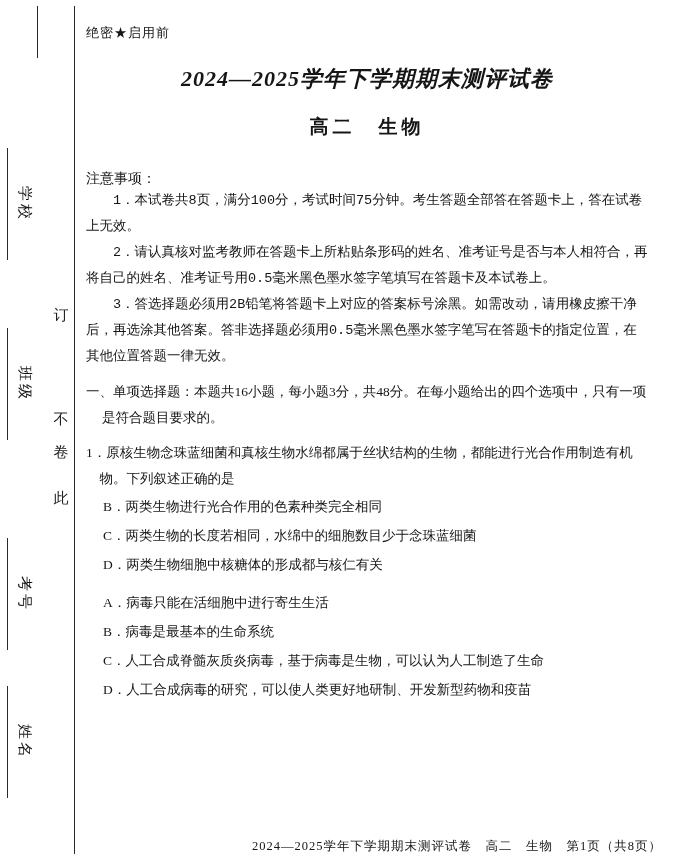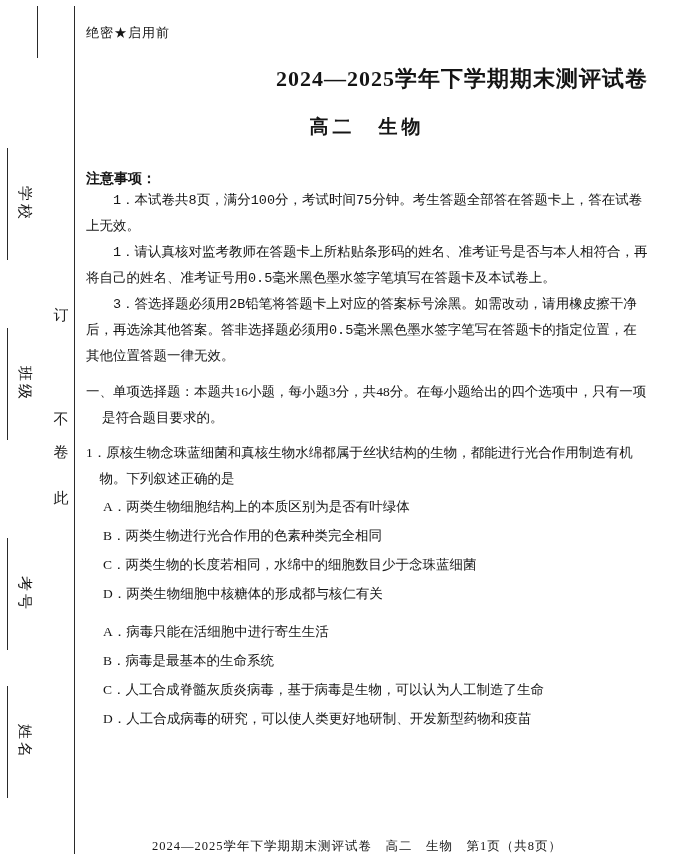--- a/index.html
+++ b/index.html
@@ -16,33 +16,33 @@
     border-bottom:1px solid #2a2a2a;
     text-align:center;font-size:15px;letter-spacing:3px;white-space:nowrap;
   }
   .seal-char{
     position:absolute;left:50px;width:22px;text-align:center;
     font-size:15px;color:#1d1d1d;
   }
   
   .content{position:absolute;left:86px;top:24px;width:562px;}
   .secret{font-size:13px;letter-spacing:1px;}
-  .title{font-size:22px;font-weight:bold;text-align:right;margin:22px 0 0 0;letter-spacing:1px;}
+  .title{font-size:22px;font-weight:bold;text-align:center;margin:22px 0 0 0;letter-spacing:1px;font-style:italic;}
   .subtitle{font-size:19px;font-weight:bold;text-align:center;margin:20px 0 0 0;letter-spacing:4px;}
-  .notice-heading{font-size:14px;font-weight:bold;margin:30px 0 0 0;}
+  .notice-heading{font-size:14px;font-weight:normal;margin:30px 0 0 0;}
   .content p{margin:0;font-size:13.5px;line-height:26px;}
   .notice p{text-indent:2em;font-family:Liberation Mono, monospace;}
   .section-heading{font-weight:bold;margin-top:9px;padding-left:1em;text-indent:-1em;}
   .section-heading p{font-weight:normal;}
   .question{margin-top:9px;font-family:Liberation Serif, serif;}
   .stem{padding-left:1em;text-indent:-1em;}
   .options p{padding-left:17px;line-height:29px;}
   .footer{
-    position:absolute;left:76px;bottom:10px;width:562px;
-    text-align:center;font-size:12.5px;letter-spacing:1px;
+    position:absolute;left:100px;bottom:10px;width:562px;
+    text-align:right;font-size:12.5px;letter-spacing:1px;
   }
 </style>
 </head>
 <body>
 
 <div class="page">
 
   <div class="crop-mark"></div>
   <div class="border-line"></div>
 
@@ -69,32 +69,31 @@
     <div class="secret">绝密★启用前</div>
 
     <div class="title">2024—2025学年下学期期末测评试卷</div>
 
     <div class="subtitle">高二　生物</div>
 
     <div class="notice-heading">注意事项：</div>
 
     <div class="notice">
       <p>1．本试卷共8页，满分100分，考试时间75分钟。考生答题全部答在答题卡上，答在试卷上无效。</p>
-      <p>1．请认真核对监考教师在答题卡上所粘贴条形码的姓名、准考证号是否与本人相符合，再将自己的姓名、准考证号用0.5毫米黑色墨水签字笔填写在答题卡及本试卷上。</p>
+      <p>2．请认真核对监考教师在答题卡上所粘贴条形码的姓名、准考证号是否与本人相符合，再将自己的姓名、准考证号用0.5毫米黑色墨水签字笔填写在答题卡及本试卷上。</p>
       <p>3．答选择题必须用2B铅笔将答题卡上对应的答案标号涂黑。如需改动，请用橡皮擦干净后，再选涂其他答案。答非选择题必须用0.5毫米黑色墨水签字笔写在答题卡的指定位置，在其他位置答题一律无效。</p>
     </div>
 
     <div class="section-heading">
       <p>一、单项选择题：本题共16小题，每小题3分，共48分。在每小题给出的四个选项中，只有一项是符合题目要求的。</p>
     </div>
 
     <div class="question">
       <p class="stem">1．原核生物念珠蓝细菌和真核生物水绵都属于丝状结构的生物，都能进行光合作用制造有机物。下列叙述正确的是</p>
       <div class="options">
-        <p>A．两类生物细胞结构上的本质区别为是否有叶绿体</p>
         <p>B．两类生物进行光合作用的色素种类完全相同</p>
         <p>C．两类生物的长度若相同，水绵中的细胞数目少于念珠蓝细菌</p>
         <p>D．两类生物细胞中核糖体的形成都与核仁有关</p>
       </div>
     </div>
 
     <div class="question">
       <div class="options">
         <p>A．病毒只能在活细胞中进行寄生生活</p>
         <p>B．病毒是最基本的生命系统</p>

